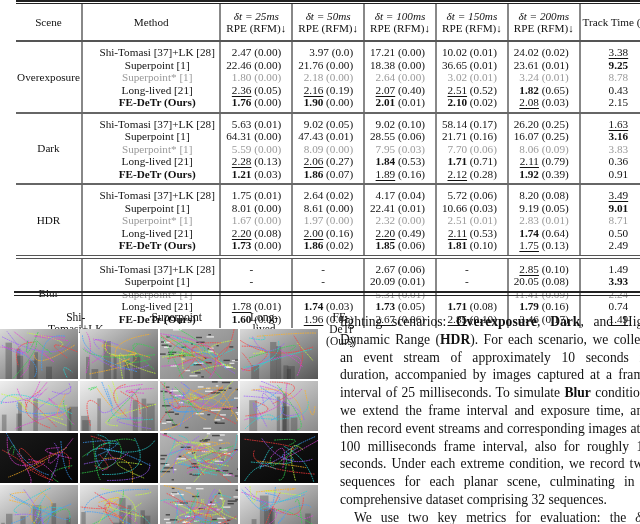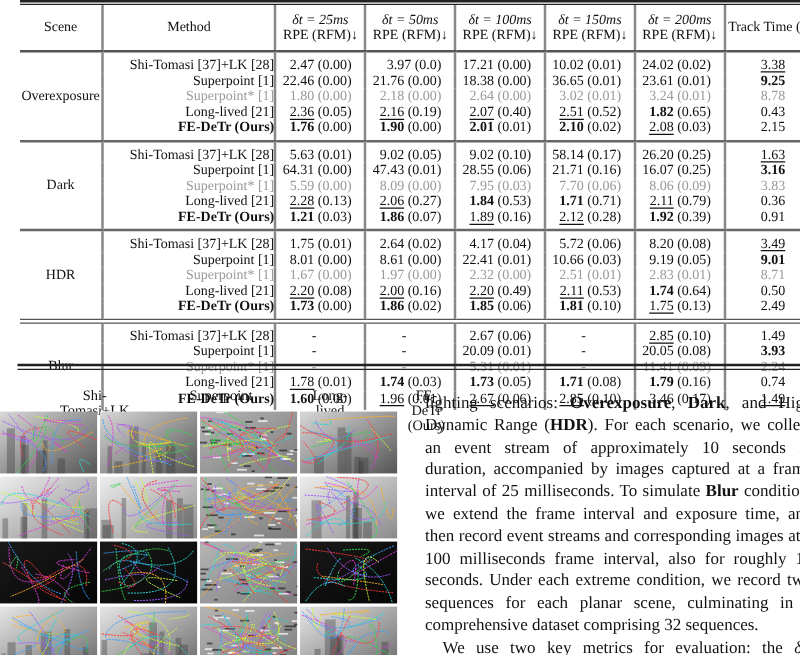--- a/index.html
+++ b/index.html
@@ -5,21 +5,21 @@
   html, body { margin:0; padding:0; background:#fff; }
   body { width:640px; height:524px; overflow:hidden; position:relative;
          font-family:"Liberation Serif", "DejaVu Serif", serif; color:#111; }
   .tbl-wrap { position:absolute; left:0; top:0; width:567px;margin-left:16px; }
   table.res { border-collapse:collapse; width:640px; font-size:11.2px; line-height:12.2px; }
   table.res td, table.res th { padding:0; white-space:nowrap; font-weight:normal; }
   .top-rule { height:4px; border-top:2px solid #222; border-bottom:1px solid #222; box-sizing:border-box; width:640px; }
   thead th { height:36px; vertical-align:middle; text-align:center; border-bottom:2px solid #555; }
   .vl { border-left:2px solid #888; }
   .col-scene { width:77px; text-align:center; }
-  .col-method { width:184px; text-align:right; }
+  .col-method { width:184px; text-align:center; }
   .col-method .m { padding-left:12px; }
   .col-val { width:86px; text-align:right; padding-right:10px !important; }
   .col-tt { width:94px; text-align:center; }
   td.cell { height:12.5px; }
   .gray { color:#9a9a9a; }
   .bold { font-weight:bold; }
   .ul { text-decoration:underline; text-decoration-thickness:1px; text-underline-offset:2px; }
   tr.grp-first td.cell { padding-top:4px; }
   tr.grp-last td.cell { padding-bottom:3px; }
   tr.grp-end td { border-bottom:2px solid #666; }

